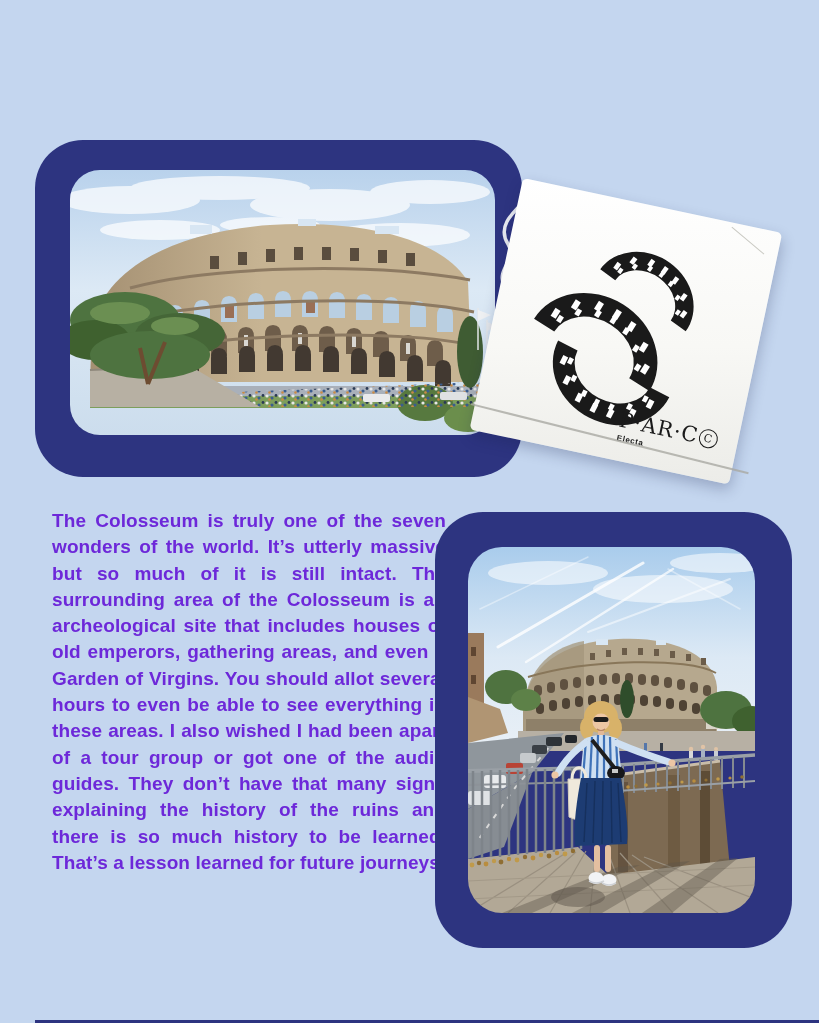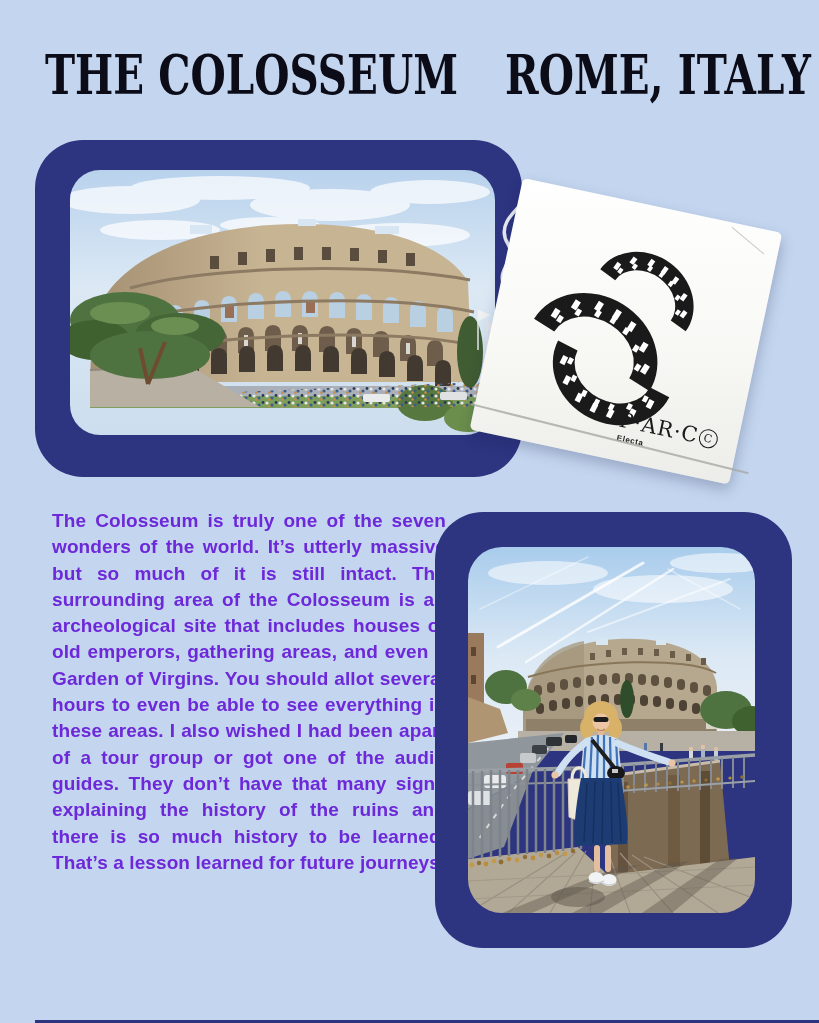--- a/index.html
+++ b/index.html
@@ -56,24 +56,20 @@
     margin:12px; color:#6d28d9; font-size:19px; line-height:26.3px; font-weight:bold;
     text-align:justify; letter-spacing:.1px;
   }
   .bottom-edge{position:absolute; left:35px; right:0; bottom:0; height:3px; background:#2d3480;}
 </style>
 </head>
 <body>
 
 <div class="page">
 
-  <div class="titlebar">
-    <div class="title left">THE COLOSSEUM</div>
-    <div class="title right">ROME, ITALY</div>
-  </div>
 
   <div class="frame frame1">
     <svg class="photo1" role="img" viewBox="0 0 425 265" xmlns="http://www.w3.org/2000/svg" aria-label="Exterior of the Colosseum under a blue sky with a pine tree and crowds below">
       <defs>
         <linearGradient id="sky1" x1="0" y1="0" x2="0" y2="1">
           <stop offset="0" stop-color="#b9d2ec"></stop>
             <stop offset=".45" stop-color="#dce9f5"></stop>
             <stop offset="1" stop-color="#ccdded"></stop>
         </linearGradient>
         <linearGradient id="shade1" x1="0" y1="0" x2="1" y2="0">

